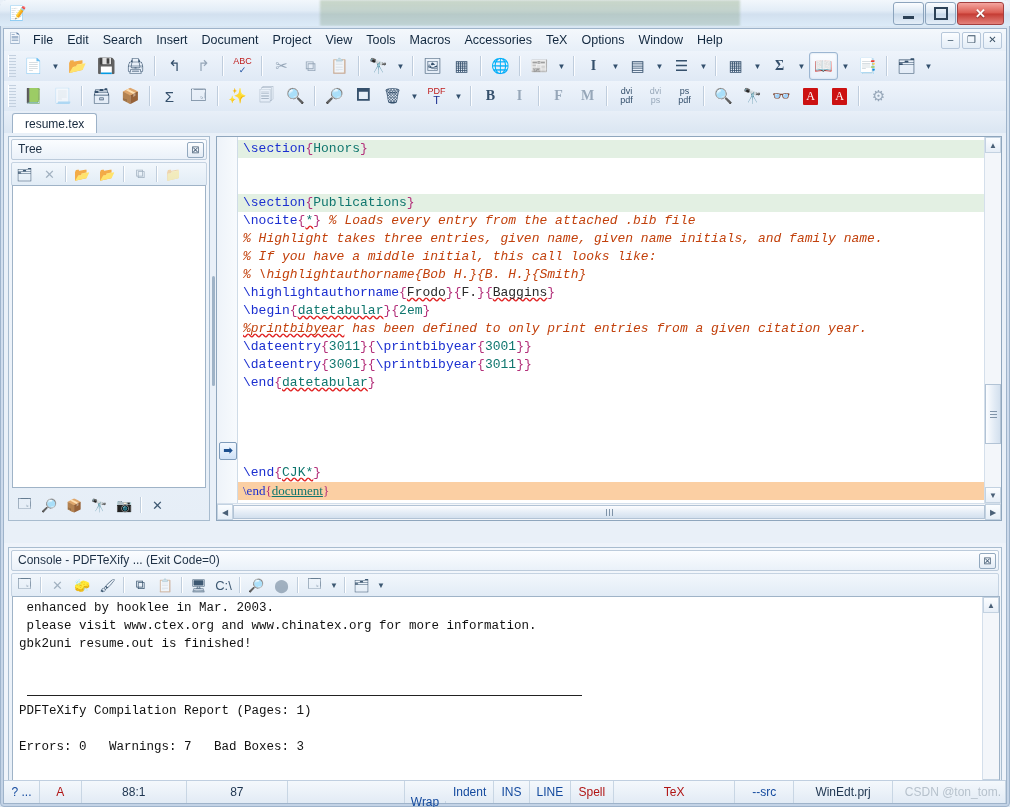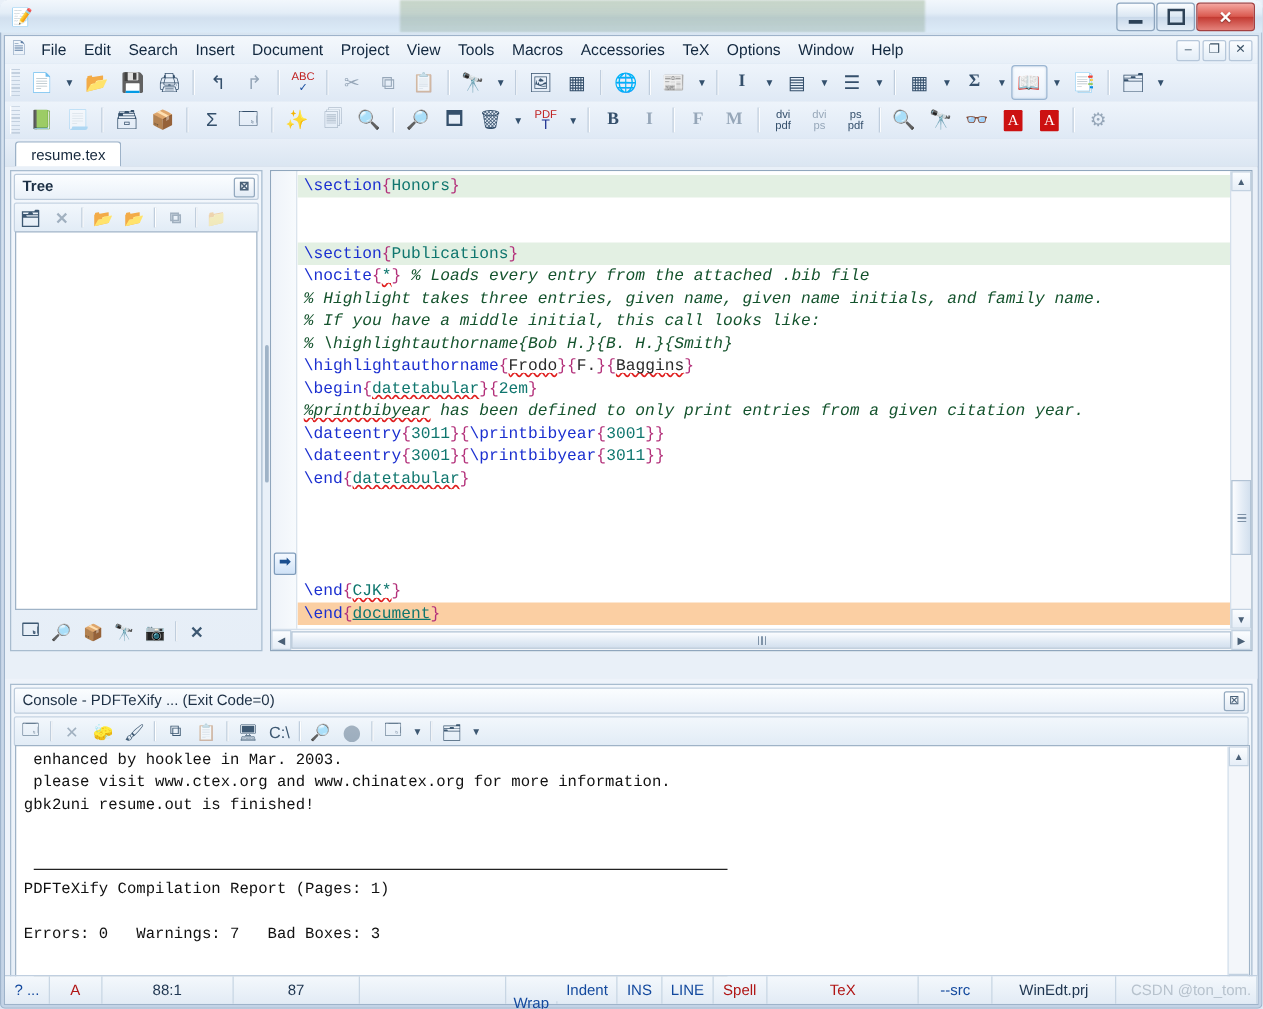--- a/index.html
+++ b/index.html
@@ -130,21 +130,20 @@
 
   
   .mainarea{position:absolute;left:0;top:104px;width:1002px;height:410px;background:#e9f0f8;}
 
   
   .treepanel{
     position:absolute;left:4px;top:3px;width:202px;height:385px;
     background:linear-gradient(180deg,#f3f7fc,#e6eef7);
     border:1px solid #a8bccf;
     box-sizing:border-box;
-    font-weight:bold;
   }
   .panel-caption{
     position:relative;height:19px;margin:2px 2px 0 2px;
     background:linear-gradient(180deg,#fbfdff,#eaf1f9);
     border:1px solid #bccbdb;border-radius:2px;
     font-size:12px;line-height:19px;padding-left:6px;color:#1d3045;
   }
   .panel-close{
     position:absolute;right:2px;top:2px;width:15px;height:14px;
     border:1px solid #93a9bf;border-radius:2px;color:#4a6178;
@@ -193,25 +192,25 @@
   }
   .code{
     position:absolute;left:21px;top:0;right:17px;bottom:17px;
     overflow:hidden;background:#fff;
     font-family:"Liberation Mono","DejaVu Sans Mono",monospace;
     font-size:13px;line-height:18px;white-space:pre;
     padding-top:3px;
   }
   .cl{height:18px;padding-left:5px;box-sizing:border-box;}
   .cl.sec{background:#e3f0e3;}
-  .cl.cur{background:#fbcfa3;}
+  .cl.cur{background:#fbcfa3;font-family:Liberation Serif, serif;}
   .k{color:#1b2fd0;}   
   .br{color:#b3307a;}  
   .arg{color:#0f766e;} 
-  .cm{color:#14532d;font-style:italic;} 
+  .cm{color:#c2410c;font-style:italic;} 
   .pl{color:#2a2a2a;}
   .sq{
     text-decoration:underline;
     text-decoration-color:#e02020;
     text-decoration-style:wavy;
     text-decoration-skip-ink:none;
   }
   .ul{text-decoration:underline;}
 
   

